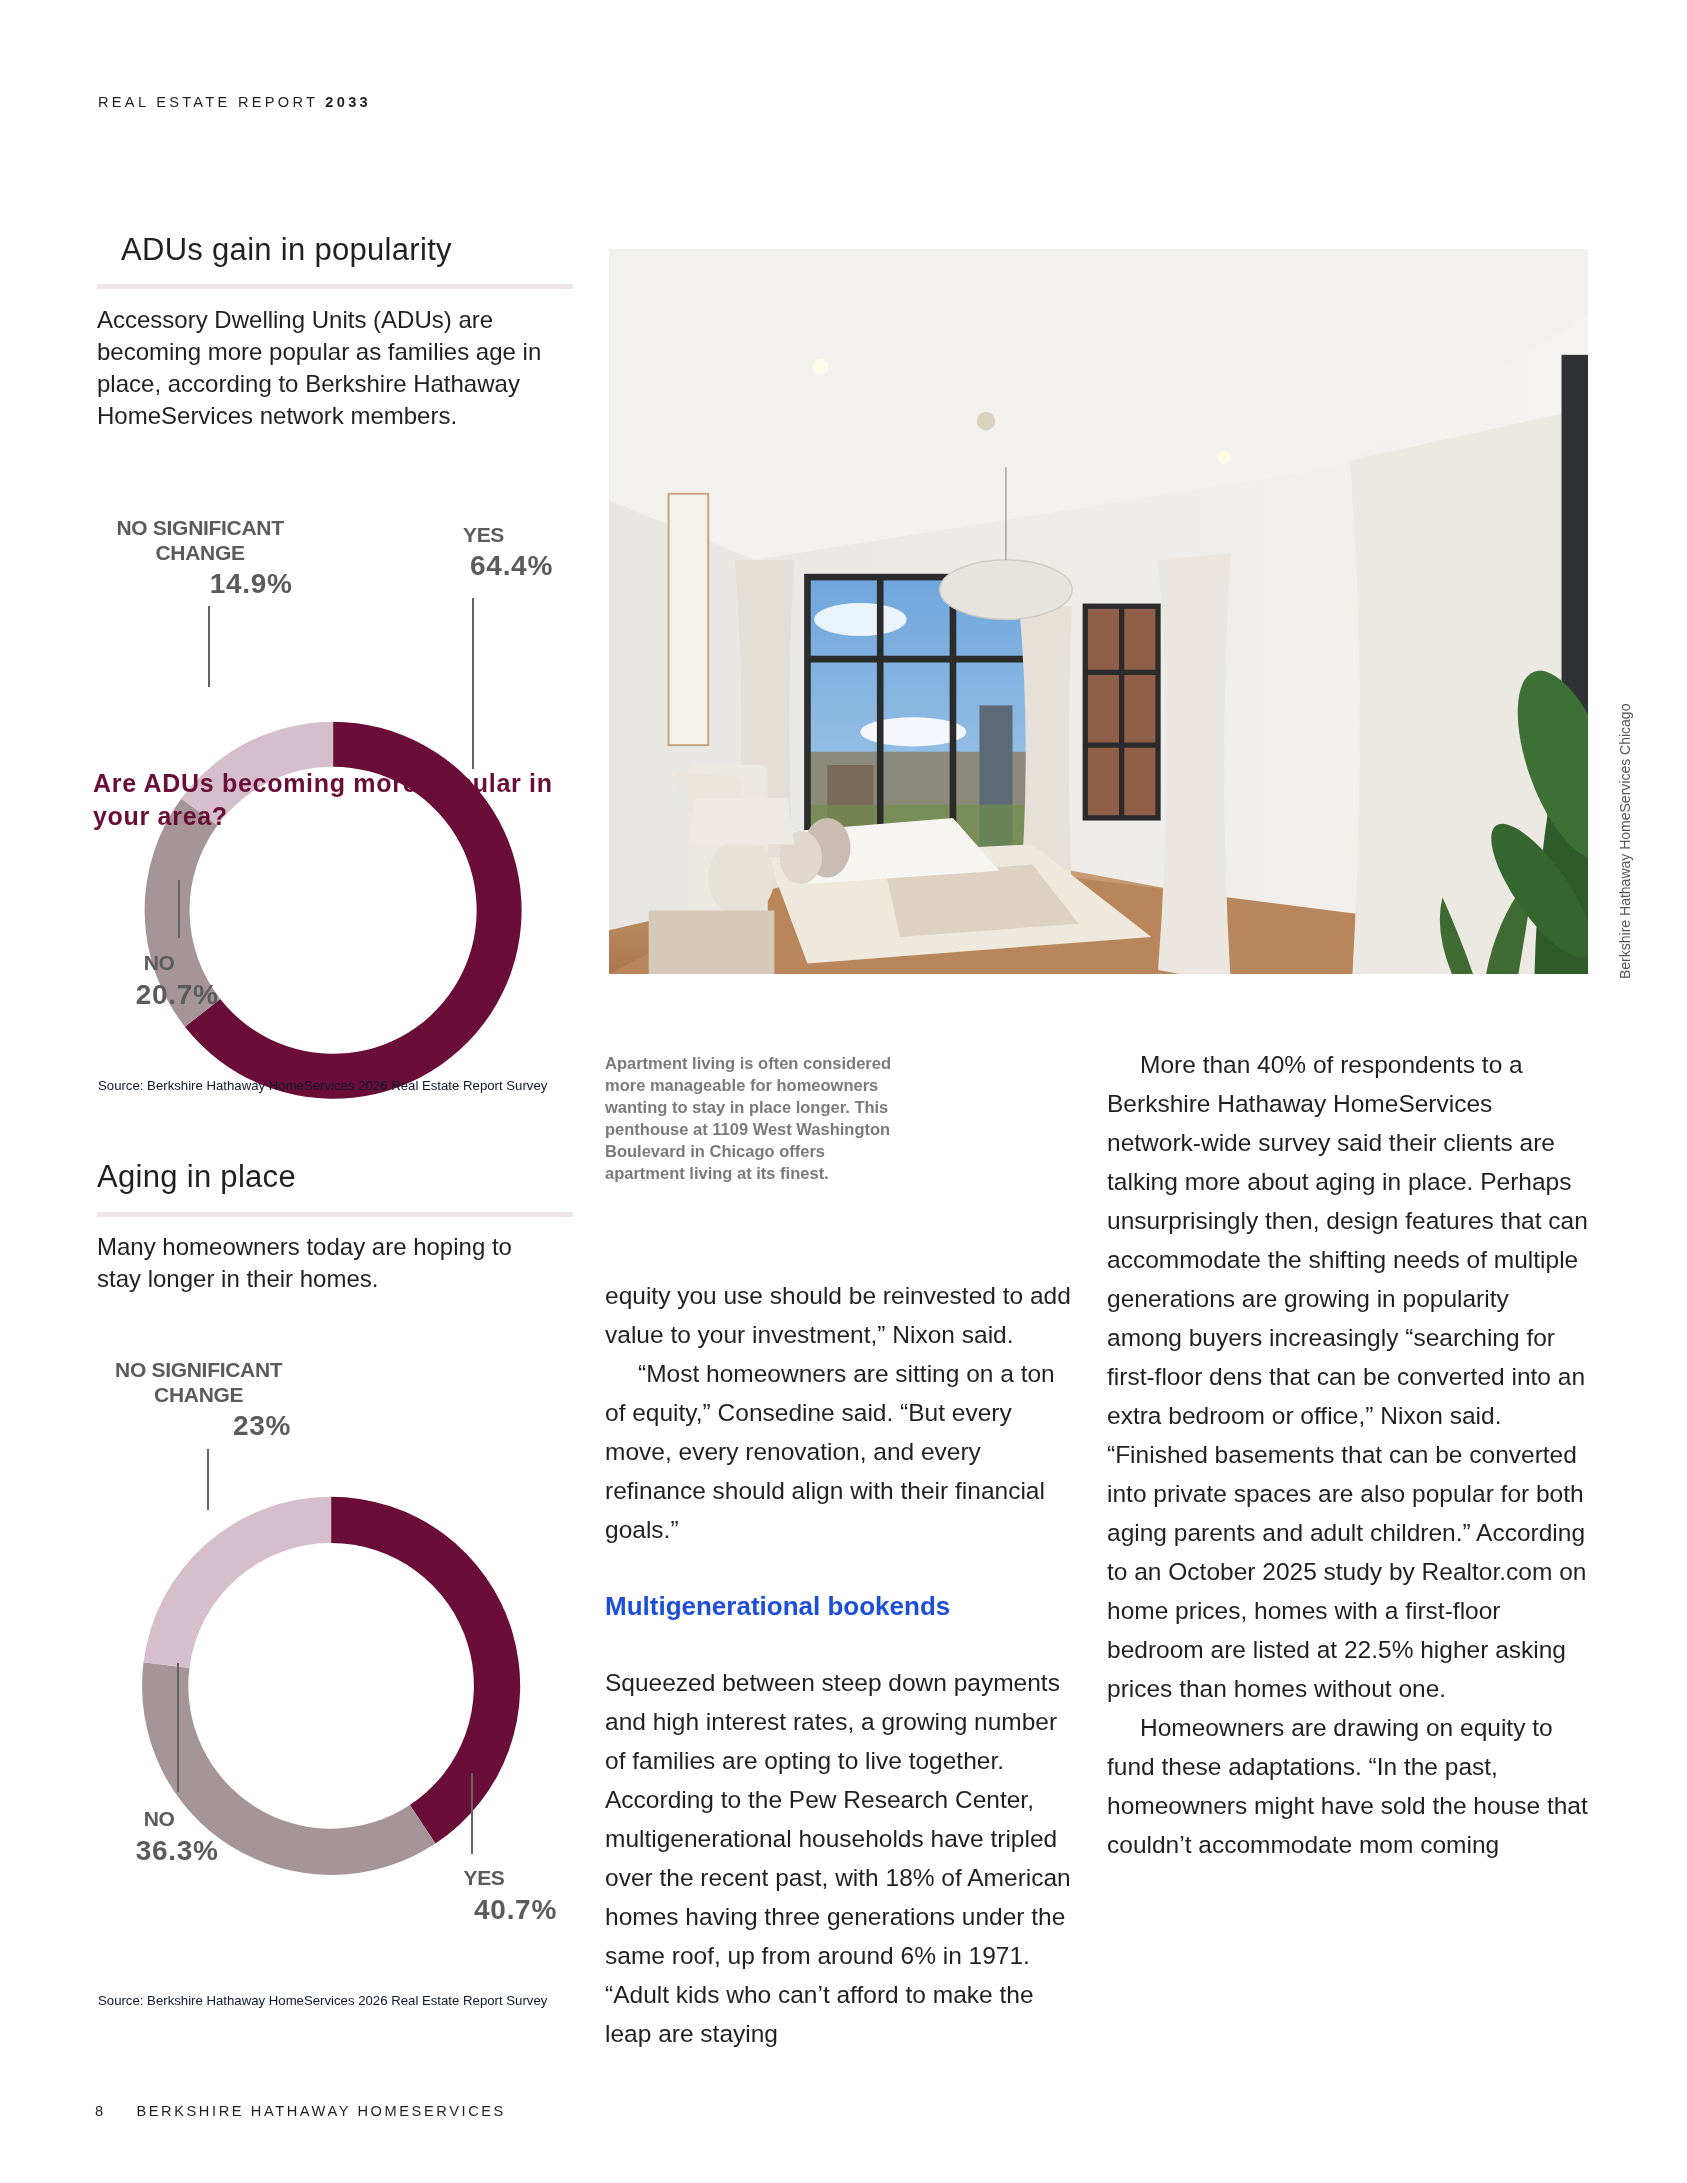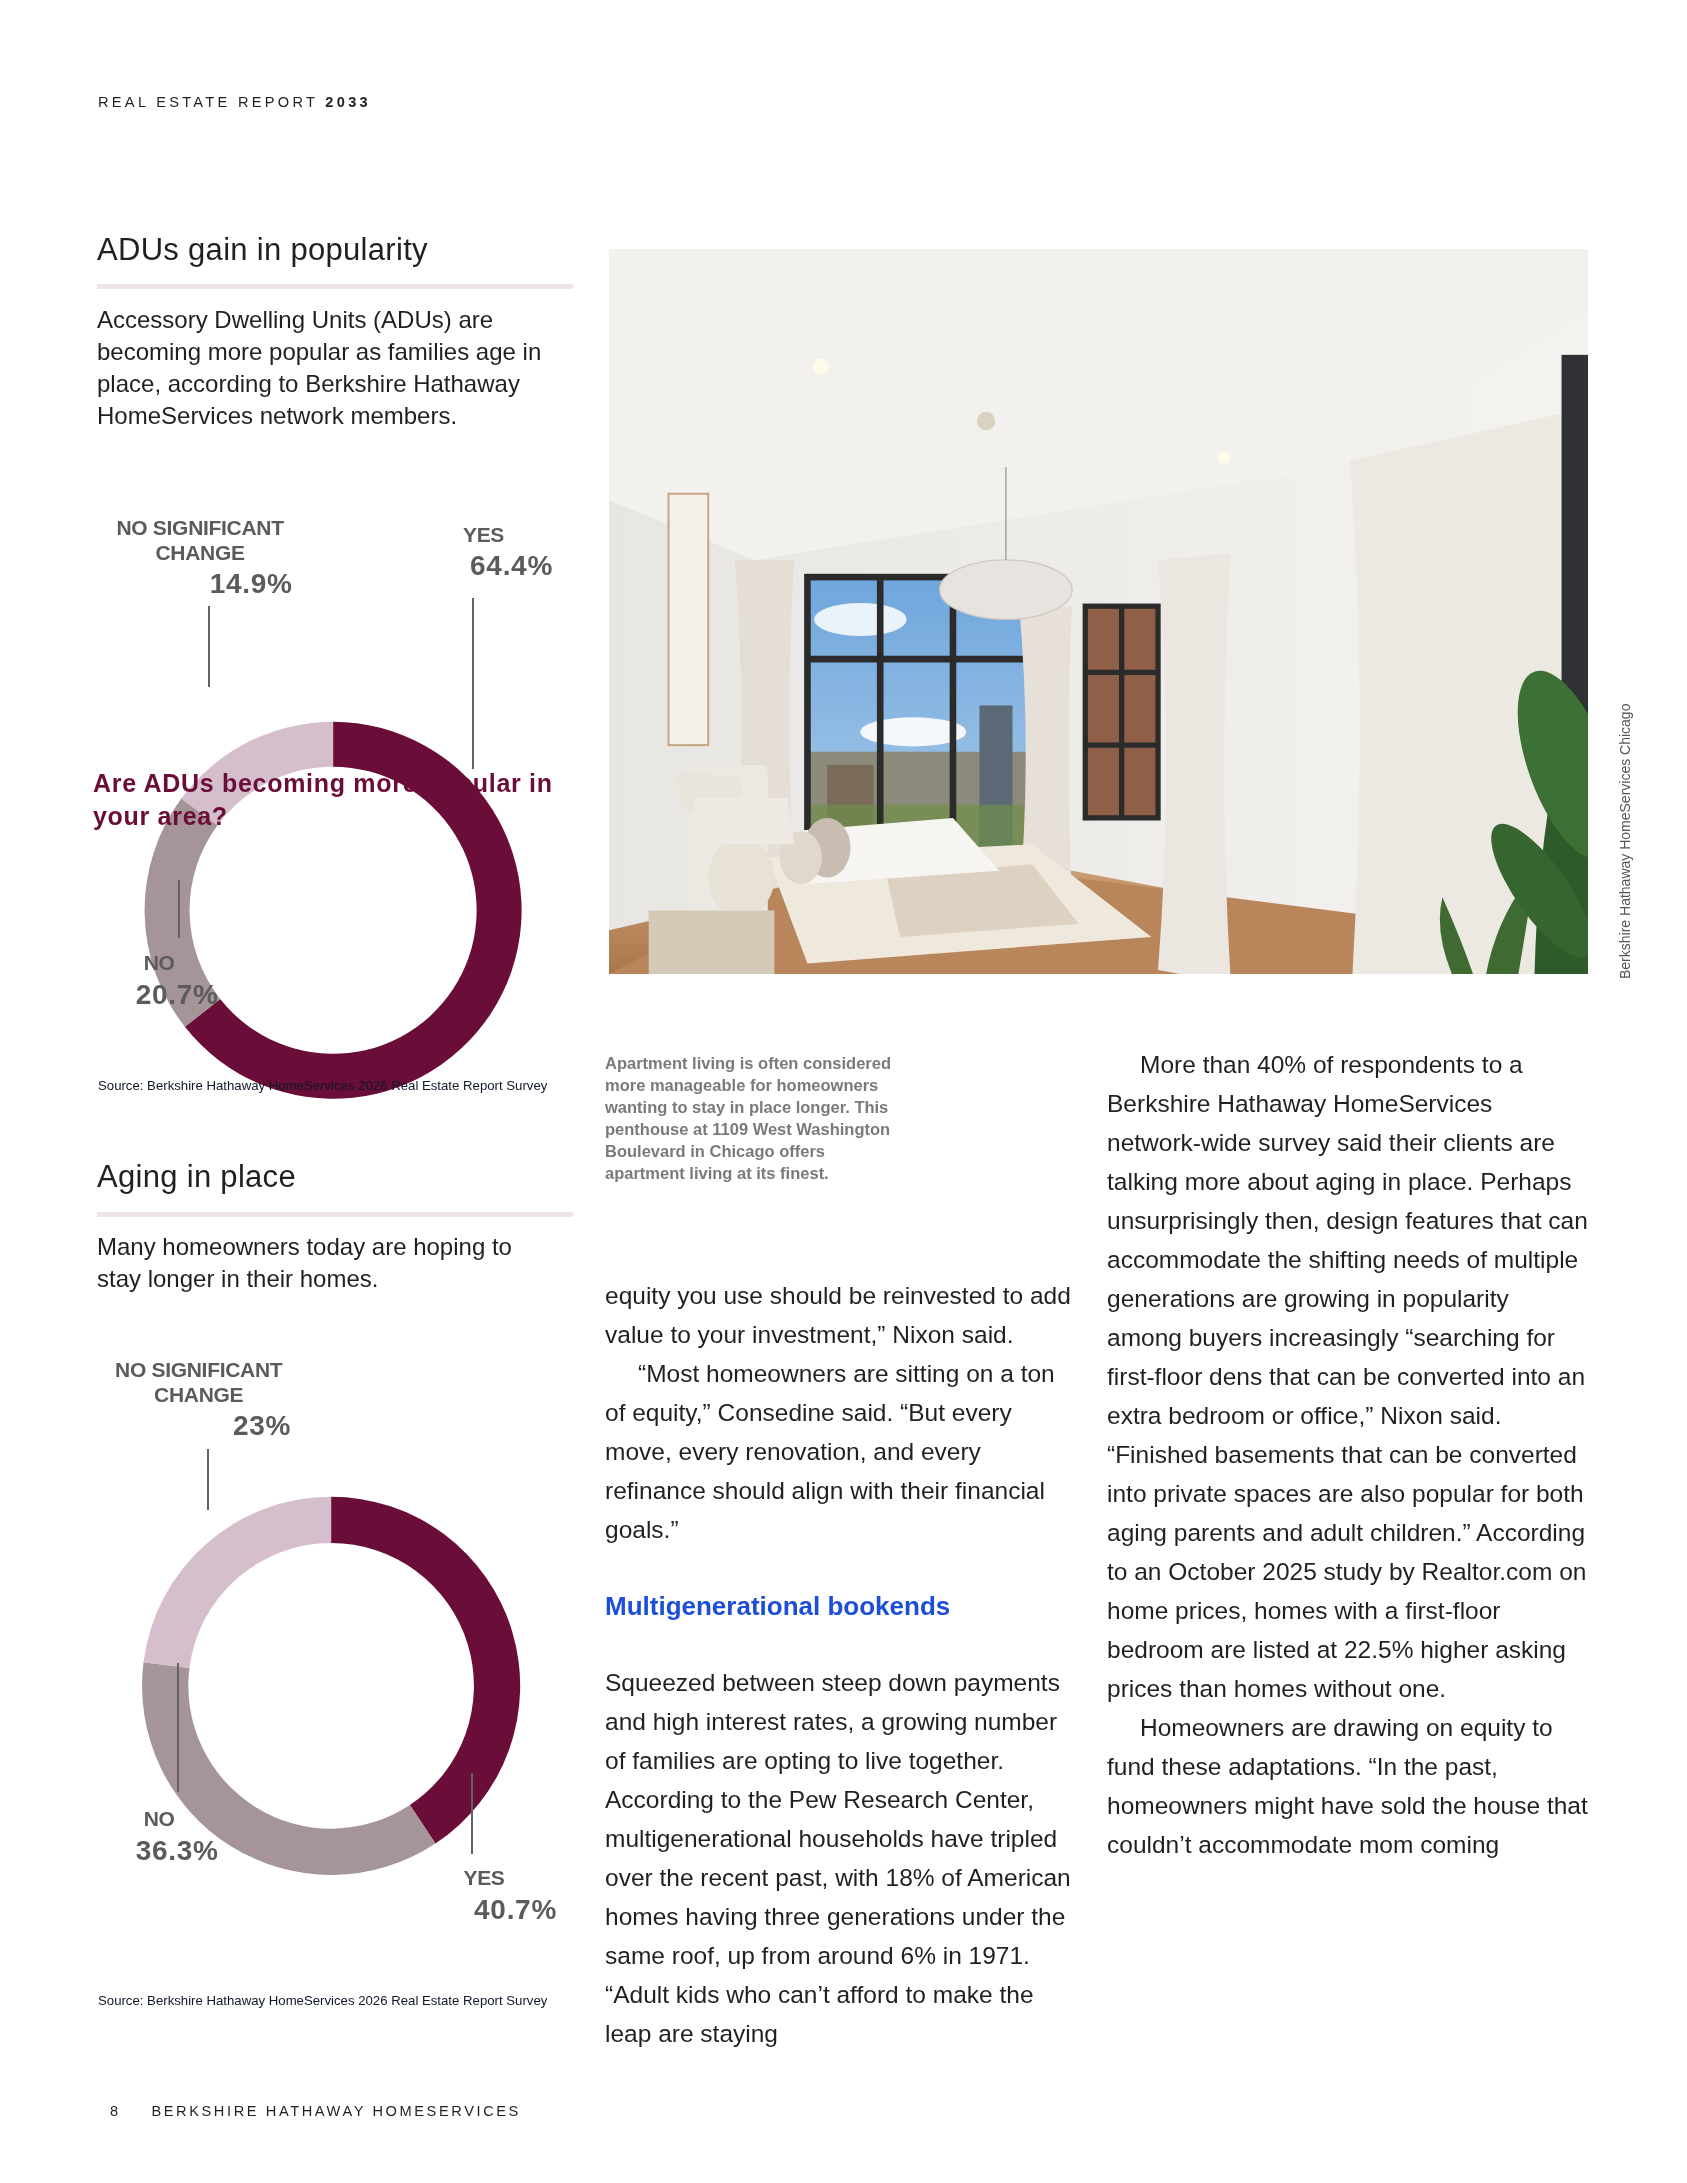--- a/index.html
+++ b/index.html
@@ -26,32 +26,32 @@
   .photo-credit { position: absolute; left: 1617px; top: 979px; transform-origin: left top; transform: rotate(-90deg); font-size: 14px; color: #555555; white-space: nowrap; }
 
   .caption { position: absolute; left: 605px; top: 1052px; width: 304px; font-size: 16.5px; line-height: 22px; font-weight: bold; color: #7a7a7c; }
 
   .body-col { position: absolute; width: 490px; font-size: 24.5px; line-height: 39px; color: #231f20; }
   .body-col p { margin: 0; }
   .body-col .indent { text-indent: 33px; }
   .body-col h3 { font-size: 26px; font-weight: bold; line-height: 38px; margin: 0 0 38px 0; color: #1d4ed8; }
   .body-col .gap { height: 38px; }
 
-  .footer { position: absolute; left: 110px; top: 2103px; font-size: 14.6px; letter-spacing: 2.6px; color: #231f20; }
+  .footer { position: absolute; left: 95px; top: 2103px; font-size: 14.6px; letter-spacing: 2.6px; color: #231f20; }
   .footer .pgnum { margin-right: 24px; }
 </style>
 </head>
 <body>
 
 <div class="running-head">
   <span>REAL ESTATE REPORT</span>
   <b>2033</b>
 </div>
 
-<h2 class="side-title" style="top:232px;">ADUs gain in popularity</h2>
+<h2 class="side-title" style="top:232px;margin-left:24px;">ADUs gain in popularity</h2>
 <div class="side-rule" style="top:284px;"></div>
 <p class="side-intro" style="top:304px;">Accessory Dwelling Units (ADUs) are becoming more popular as families age in place, according to Berkshire Hathaway HomeServices network members.</p>
 
 <div class="donut" id="donut0" style="top:516px; width:463px; height:569px;">
   <svg width="463" height="569" viewBox="0 0 700 860">
       <path d="M363,311 A285,285 0 1 1 138.9077968410637,772.0899897307454 L192.37541022635378,730.0755360406026 A217,217 0 1 0 363,379 Z" fill="#6a0d38"></path>
       <path d="M138.9077968410637,772.0899897307454 A285,285 0 0 1 133.48725257233016,427.03580625409825 L188.24818880068648,467.3500700250503 A217,217 0 0 0 192.37541022635378,730.0755360406026 Z" fill="#a69598"></path>
       <path d="M133.48725257233016,427.03580625409825 A285,285 0 0 1 362.99999999999994,311 L362.99999999999994,379 A217,217 0 0 0 188.24818880068648,467.3500700250503 Z" fill="#d6bfcc"></path>
     </svg>
   <div class="donut-center" style="top:251px;">Are ADUs becoming more popular in your area?</div>

